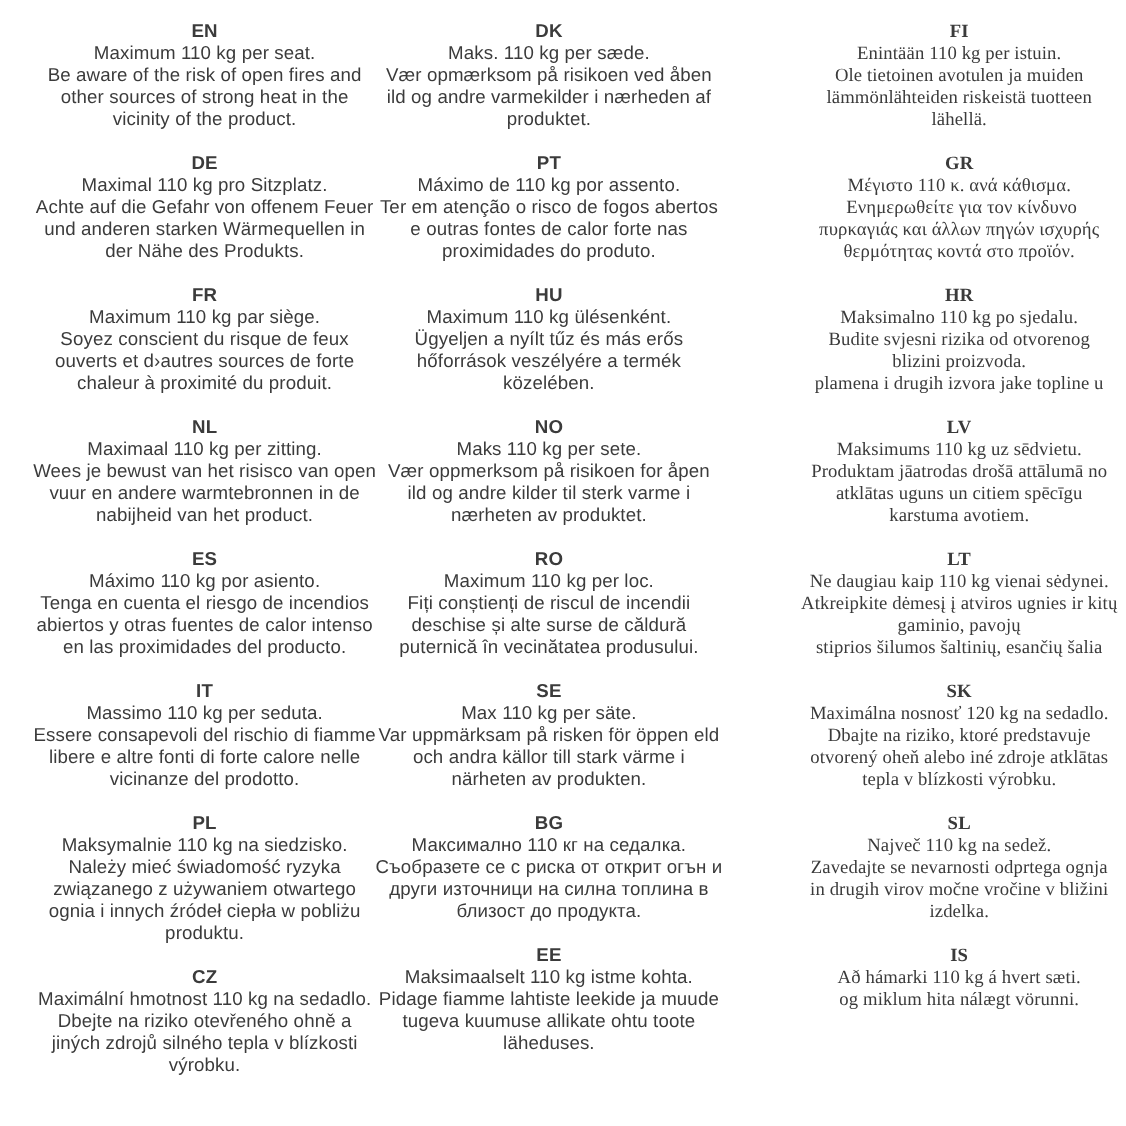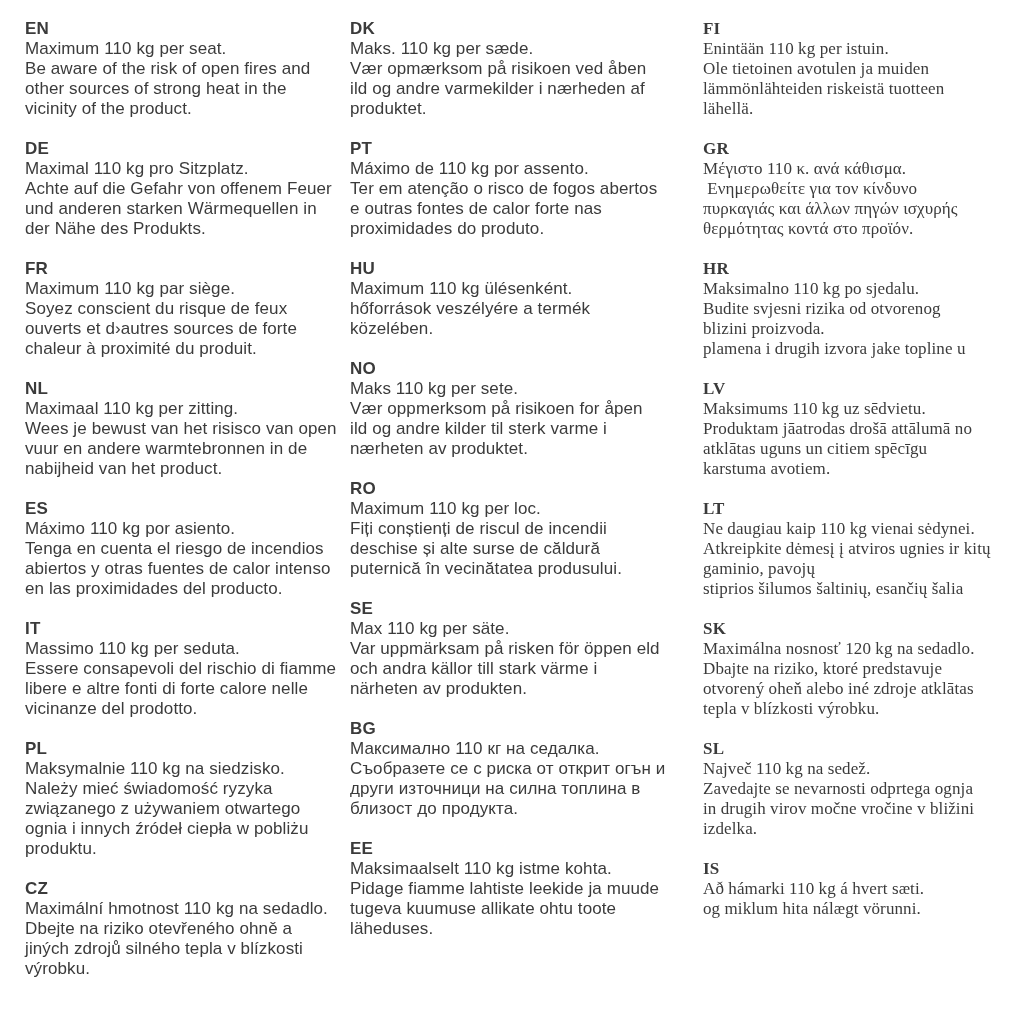--- a/index.html
+++ b/index.html
@@ -19,24 +19,25 @@
     position: absolute;
     top: 19px;
     left: 0;
     width: 1024px;
   }
   .col {
     position: absolute;
     top: 0;
   }
   .col-1 { left: 25px;  width: 322px; }
-  .col-2 { left: 350px; width: 330px; }
+  .col-2 { left: 334px; width: 330px; }
   .col-3 { left: 703px; width: 338px; font-family: Liberation Serif, serif; }
   .lang-block {
     margin: 0 0 20px 0;
+    text-align: center;
   }
   .lang-code {
     margin: 0;
     padding: 0;
     font-size: 17px;
     line-height: 20px;
     font-weight: 700;
     letter-spacing: 0.2px;
   }
   .line {
@@ -120,20 +121,21 @@
       <section class="lang-block">
         <h2 class="lang-code">PT</h2>
         <div class="line">Máximo de 110 kg por assento.</div>
         <div class="line">Ter em atenção o risco de fogos abertos</div>
         <div class="line">e outras fontes de calor forte nas</div>
         <div class="line">proximidades do produto.</div>
       </section>
       <section class="lang-block">
         <h2 class="lang-code">HU</h2>
         <div class="line">Maximum 110 kg ülésenként.</div>
+        <div class="line">Ügyeljen a nyílt tűz és más erős</div>
         <div class="line">hőforrások veszélyére a termék</div>
         <div class="line">közelében.</div>
       </section>
       <section class="lang-block">
         <h2 class="lang-code">NO</h2>
         <div class="line">Maks 110 kg per sete.</div>
         <div class="line">Vær oppmerksom på risikoen for åpen</div>
         <div class="line">ild og andre kilder til sterk varme i</div>
         <div class="line">nærheten av produktet.</div>
       </section>

